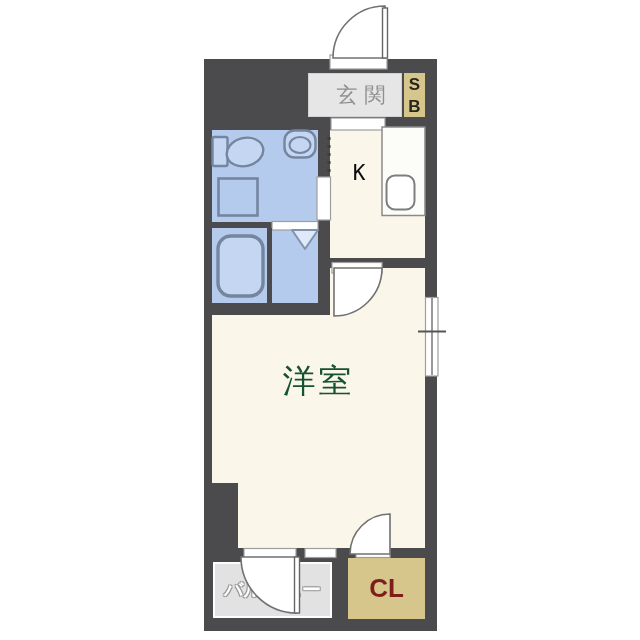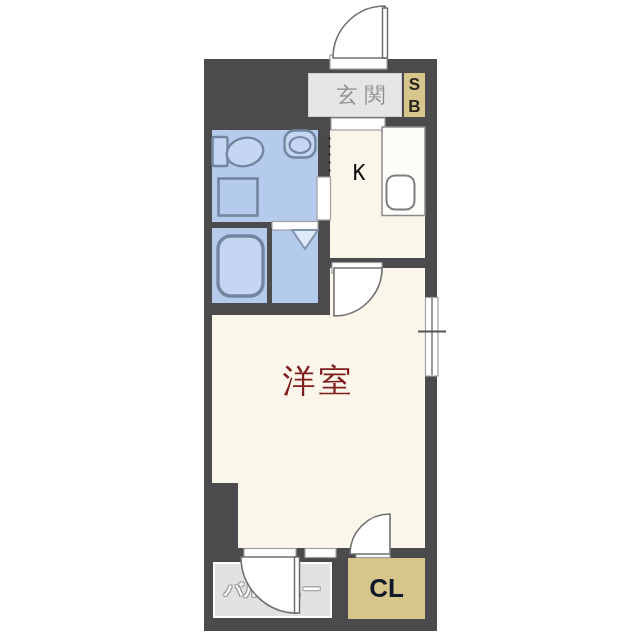--- a/index.html
+++ b/index.html
@@ -16,27 +16,27 @@
            display:flex;flex-direction:column;align-items:center;justify-content:space-around;
            font-weight:bold;font-size:17px;color:#26261d;line-height:17px;}
   .washroom{left:212px;top:130px;width:106px;height:92px;background:var(--wet-area,#b5cbee);}
   .bathroom{left:212px;top:228px;width:106px;height:75px;background:var(--wet-area,#b5cbee);}
   .kitchen{left:330px;top:130px;width:95px;height:128px;background:var(--floor,#fbf6ea);}
   .k-label{left:344px;top:158px;width:30px;text-align:center;font-size:21px;line-height:30px;color:#0c0c0c;
            font-family:"DejaVu Sans Mono","Liberation Mono",monospace;}
   .room-right{left:330px;top:268px;width:95px;height:280px;background:var(--floor,#fbf6ea);}
   .room-left{left:212px;top:315px;width:118px;height:233px;background:var(--floor,#fbf6ea);}
   .jog{left:212px;top:483px;width:26px;height:65px;background:var(--wall,#4b4b4d);}
-  .room-label{left:212px;top:358px;width:213px;text-align:center;color:#7f1d1d;font-size:33px;line-height:45px;letter-spacing:3px;}
+  .room-label{left:212px;top:358px;width:213px;text-align:center;color:#14532d;font-size:33px;line-height:45px;letter-spacing:3px;}
   .balcony{left:213px;top:562px;width:119px;height:56px;background:var(--balcony-floor,#e2e2e2);
            border:2px solid #fdfdfd;box-sizing:border-box;display:flex;align-items:center;justify-content:center;
            font-size:19px;font-weight:bold;color:#fdfdfd;
            text-shadow:-1px -1px 0 #9b9b9b,1px -1px 0 #9b9b9b,-1px 1px 0 #9b9b9b,1px 1px 0 #9b9b9b;}
   .closet{left:348px;top:558px;width:77px;height:61px;background:var(--accent-box,#d6c68b);
-          display:flex;align-items:center;justify-content:center;font-size:26px;font-weight:bold;color:#0f172a;}
+          display:flex;align-items:center;justify-content:center;font-size:26px;font-weight:bold;color:#7f1d1d;}
   svg.overlay{position:absolute;left:0;top:0;}
   .opening{fill:#ffffff;stroke:#9e9e9e;stroke-width:1.2;}
   .arc{fill:#ffffff;stroke:#717171;stroke-width:1.6;}
   .fx{fill:var(--fixture-fill,#c5d6f3);stroke:var(--fixture-stroke,#74869f);}
   .fx-flat{fill:var(--wet-area,#b5cbee);stroke:var(--fixture-stroke,#74869f);}
   .wallfill{fill:var(--wall,#4b4b4d);}
   .counter{fill:#fcfcf8;stroke:#8a8a8a;stroke-width:1.5;}
   .sink{fill:#ffffff;stroke:#7e7e7e;stroke-width:2;}
   .winline{stroke:#777;stroke-width:1.5;fill:none;}
   .tick{stroke:#555;stroke-width:2;}

